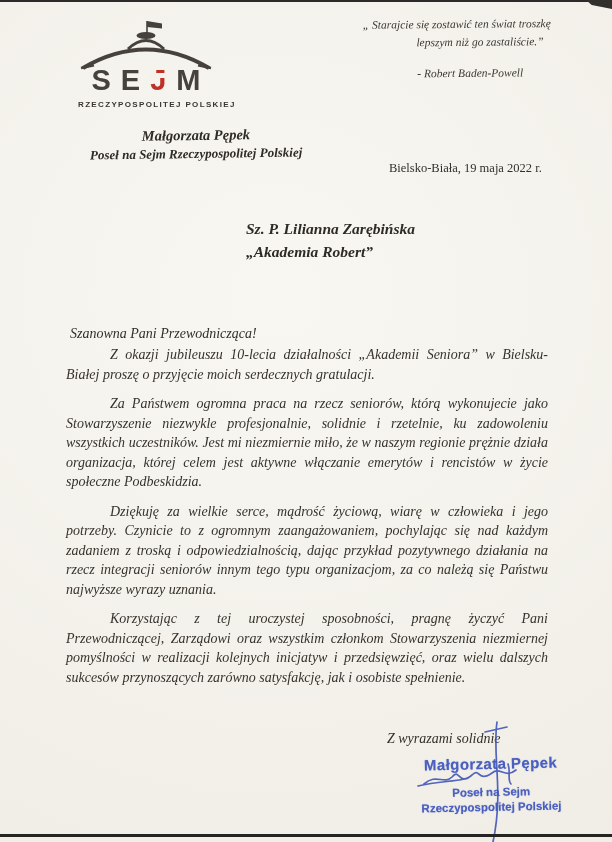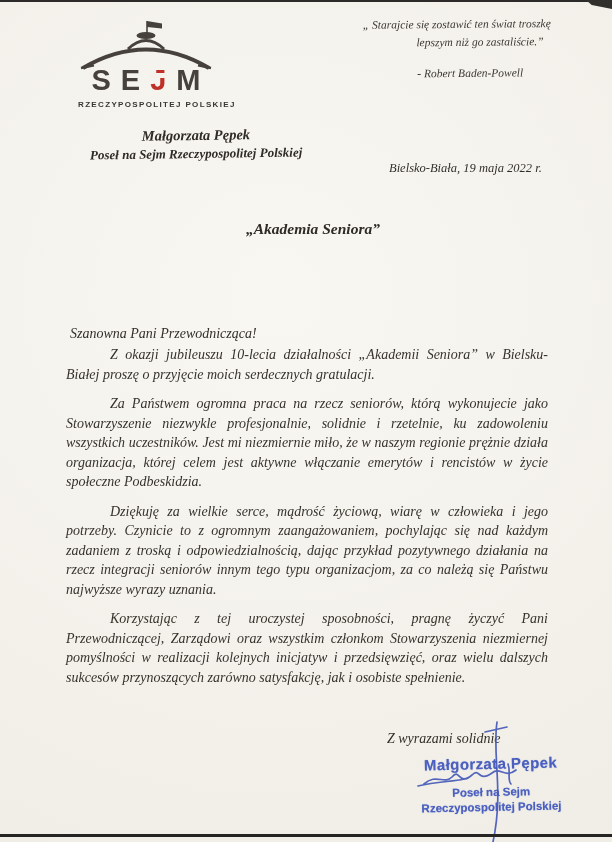--- a/index.html
+++ b/index.html
@@ -30,21 +30,21 @@
   .sender-block{position:absolute;left:54px;top:127px;width:284px;text-align:center;
     font-style:italic;font-weight:700;color:#2f2b26;transform:rotate(-0.8deg);}
   .sender-name{font-size:14.5px;}
   .sender-title{font-size:13px;margin-top:2px;white-space:nowrap;}
 
   .quote-block{position:absolute;left:324px;top:16px;width:266px;text-align:center;
     font-style:italic;font-size:11.5px;line-height:1.55;color:#3c3832;transform:rotate(-0.5deg);}
   .quote-line2{padding-left:46px;}
   .quote-author{margin-top:13px;padding-left:26px;}
 
-  .dateline{position:absolute;left:389px;top:161px;font-style:italic;font-size:12.5px;color:#332f2a;}
+  .dateline{position:absolute;left:389px;top:161px;font-size:12.5px;color:#332f2a;}
 
   
   .recipient{position:absolute;left:246px;top:217px;font-style:italic;font-weight:600;
     font-size:15.5px;line-height:1.5;color:#2e2a25;}
   .salutation{position:absolute;left:70px;top:312px;font-style:italic;font-size:14px;color:#332f29;margin-top:14px;}
   .letter-body{position:absolute;left:66px;top:345px;width:482px;font-style:italic;
     font-size:14px;line-height:19.5px;text-align:justify;color:#36322c;}
   .letter-body p{margin:0 0 10px 0;text-indent:44px;}
 
   .closing{position:absolute;left:387px;top:731px;font-style:italic;font-size:14px;color:#332f29;}
@@ -92,21 +92,22 @@
 
   <div class="quote-block">
     <div>„ Starajcie się zostawić ten świat troszkę</div>
     <div class="quote-line2">lepszym niż go zastaliście.”</div>
     <div class="quote-author">- Robert Baden-Powell</div>
   </div>
 
   <div class="dateline">Bielsko-Biała, 19 maja 2022 r.</div>
 
   <div class="recipient">
-    <div>„Akademia Seniora”</div>
+    <div>Sz. P. Lilianna Zarębińska</div>
+    <div>„Akademia Robert”</div>
   </div>
 
   <div class="salutation">Szanowna Pani Przewodnicząca!</div>
 
   <div class="letter-body">
     <p>Z okazji jubileuszu 10-lecia działalności „Akademii Seniora” w Bielsku-Białej proszę o przyjęcie moich serdecznych gratulacji.</p>
     <p>Za Państwem ogromna praca na rzecz seniorów, którą wykonujecie jako Stowarzyszenie niezwykle profesjonalnie, solidnie i rzetelnie, ku zadowoleniu wszystkich uczestników. Jest mi niezmiernie miło, że w naszym regionie prężnie działa organizacja, której celem jest aktywne włączanie emerytów i rencistów w życie społeczne Podbeskidzia.</p>
     <p>Dziękuję za wielkie serce, mądrość życiową, wiarę w człowieka i jego potrzeby. Czynicie to z ogromnym zaangażowaniem, pochylając się nad każdym zadaniem z troską i odpowiedzialnością, dając przykład pozytywnego działania na rzecz integracji seniorów innym tego typu organizacjom, za co należą się Państwu najwyższe wyrazy uznania.</p>
     <p>Korzystając z tej uroczystej sposobności, pragnę życzyć Pani Przewodniczącej, Zarządowi oraz wszystkim członkom Stowarzyszenia niezmiernej pomyślności w realizacji kolejnych inicjatyw i przedsięwzięć, oraz wielu dalszych sukcesów przynoszących zarówno satysfakcję, jak i osobiste spełnienie.</p>
   </div>

